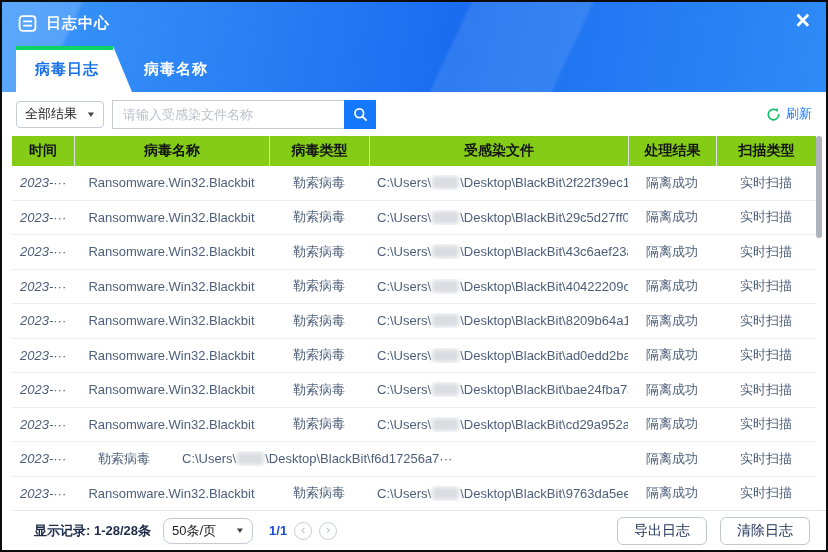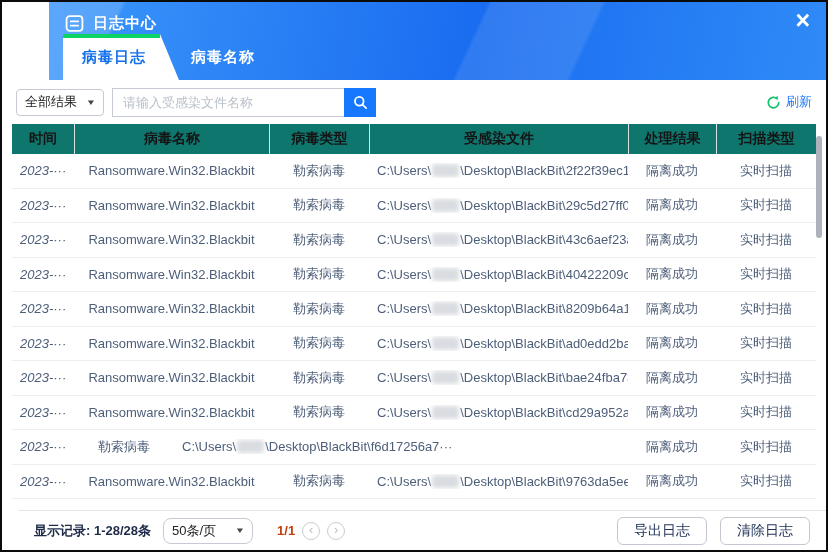--- a/index.html
+++ b/index.html
@@ -2,25 +2,24 @@
 <html><head>
 <meta charset="utf-8">
 <style>
   html,body{margin:0;padding:0;background:#e9e9e9;font-family:"Liberation Sans","DejaVu Sans",sans-serif;}
   .window{
     width:828px;height:552px;box-sizing:border-box;position:relative;
     border:2px solid #0b0b0b;background:#fff;overflow:hidden;
   }
   
   .header{
-    height:78px;position:relative;
+    height:90px;position:relative;
     background:
       linear-gradient(115deg, rgba(255,255,255,.16) 0%, rgba(255,255,255,.16) 9%, rgba(255,255,255,0) 9.6%, rgba(255,255,255,0) 54%, rgba(255,255,255,.10) 54.5%, rgba(255,255,255,.10) 68%, rgba(255,255,255,0) 68.6%),
       linear-gradient(100deg,#3b97fa 0%,#1a6cf0 55%,#2f8bf7 100%);
-    margin-left: 47px;
   }
   .titlebar{display:flex;align-items:center;height:42px;padding:0 16px;color:#fff;}
   .doc-icon{display:flex;align-items:center;margin-right:9px;}
   .title{font-size:15px;font-weight:bold;letter-spacing:1px;}
   .close-btn{position:absolute;top:6px;right:16px;color:#fff;font-size:25px;font-weight:bold;line-height:1;cursor:pointer;}
   .tabs{position:absolute;left:14px;bottom:0;display:flex;align-items:flex-end;}
   .tab-active{
     position:relative;width:116px;height:46px;background:#fff;
     clip-path:polygon(0 0, calc(100% - 19px) 0, 100% 100%, 0 100%);
     display:flex;align-items:center;box-sizing:border-box;padding-left:19px;
@@ -43,21 +42,21 @@
   .search-input{
     width:232px;height:29px;border:1px solid #c6cad2;border-right:none;border-radius:0;
     padding:0 10px;box-sizing:border-box;font-size:13px;color:#333;outline:none;
     font-family:"Liberation Sans","DejaVu Sans",sans-serif;
   }
   .search-input::placeholder{color:#b9c0ca;}
   .search-btn{width:32px;height:29px;background:#1677ff;border:none;display:flex;align-items:center;justify-content:center;cursor:pointer;padding:0;}
   .refresh{margin-left:auto;display:flex;align-items:center;gap:5px;color:#1677ff;font-size:13px;cursor:pointer;}
   
   .table{margin:0 10px;}
-  .thead{display:flex;height:30px;background:#0f766e;font-size:14px;font-weight:bold;color:#141414;}
+  .thead{display:flex;height:30px;background:#84cc16;font-size:14px;font-weight:bold;color:#141414;}
   .thead .hcell{display:flex;align-items:center;justify-content:center;height:100%;box-sizing:border-box;}
   .thead .hcell + .hcell{border-left:1px solid #dcdfe3;}
   .row{display:flex;align-items:center;height:34.5px;border-bottom:1px solid #eceef1;font-size:13px;color:#4d5e79;box-sizing:border-box;}
   .c1{width:62px;flex:none;}
   .c2{width:195px;flex:none;}
   .c3{width:100px;flex:none;}
   .c4{flex:1;min-width:0;}
   .c5{width:88px;flex:none;}
   .c6{width:100px;flex:none;}
   .row .c1{padding-left:8px;box-sizing:border-box;font-style:italic;}
@@ -69,21 +68,21 @@
   .footer{
     position:absolute;left:16px;right:0;bottom:0;height:40px;background:#fff;
     border-top:1px solid #e3e6ea;display:flex;align-items:center;padding:0 16px;box-sizing:border-box;font-size:13px;
   }
   .records{font-weight:bold;color:#1d2b49;}
   .pagesize{
     display:flex;align-items:center;justify-content:space-between;
     width:90px;height:26px;border:1px solid #c6cad2;border-radius:8px;margin-left:12px;
     padding:0 8px;box-sizing:border-box;color:#222;cursor:pointer;
   }
-  .pageind{margin-left:24px;color:#c2410c;font-weight:bold;}
+  .pageind{margin-left:16px;color:#1d4ed8;font-weight:bold;}
   .pg-btn{
     width:18px;height:18px;border-radius:50%;border:1px solid #c9cdd3;background:#fff;color:#b9bec6;
     display:flex;align-items:center;justify-content:center;font-size:13px;line-height:1;margin-left:7px;cursor:default;padding:0 0 2px 0;box-sizing:border-box;
   }
   .footer-actions{margin-left:auto;display:flex;gap:13px;}
   .btn{
     height:28px;border:1px solid #c3c7cf;border-radius:6px;background:#fff;color:#22345a;
     font-size:14px;display:flex;align-items:center;justify-content:center;padding:0 16px;cursor:pointer;
     font-family:"Liberation Sans","DejaVu Sans",sans-serif;
   }

